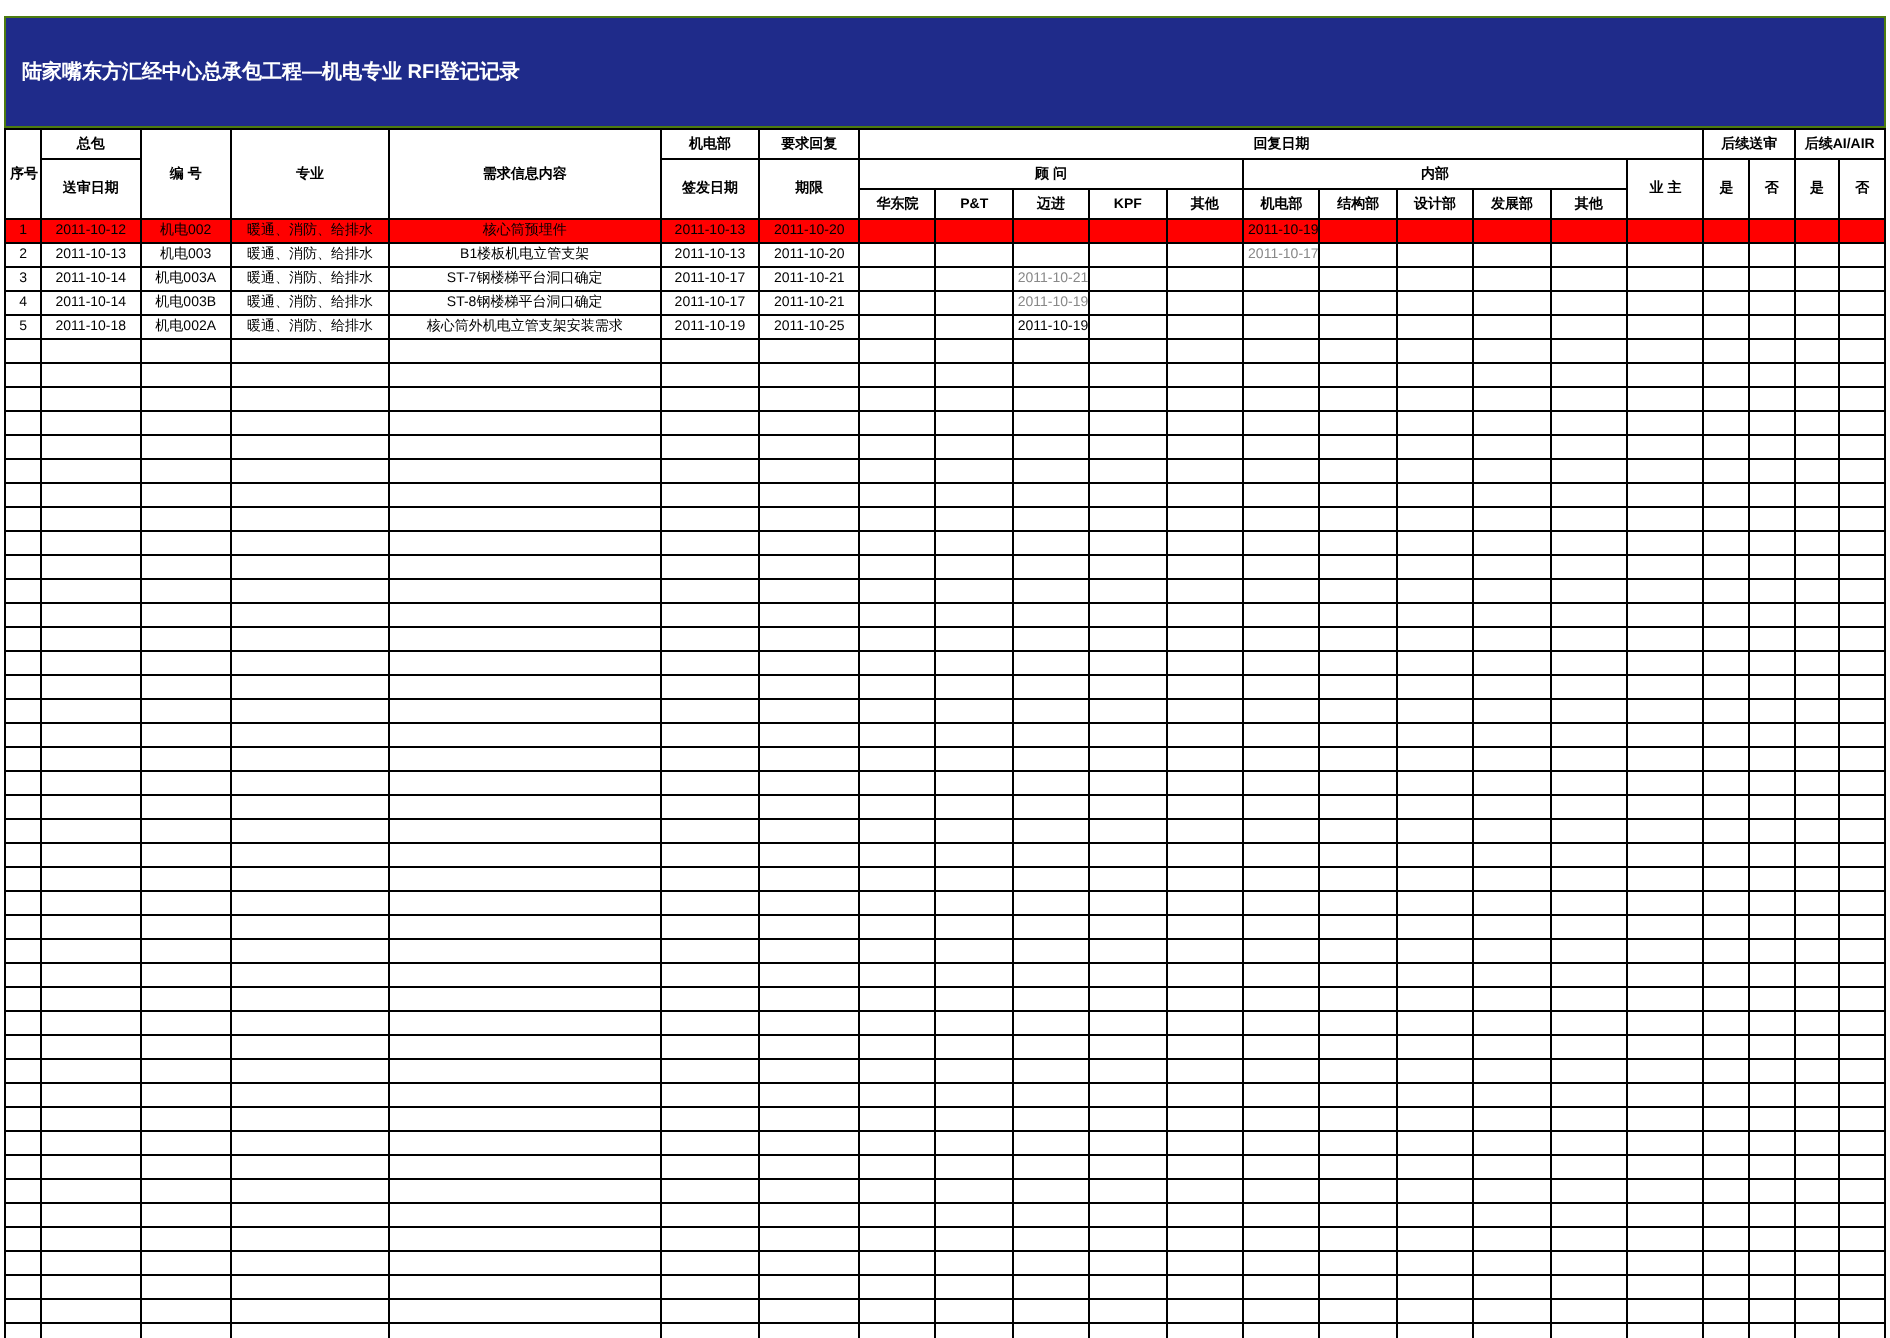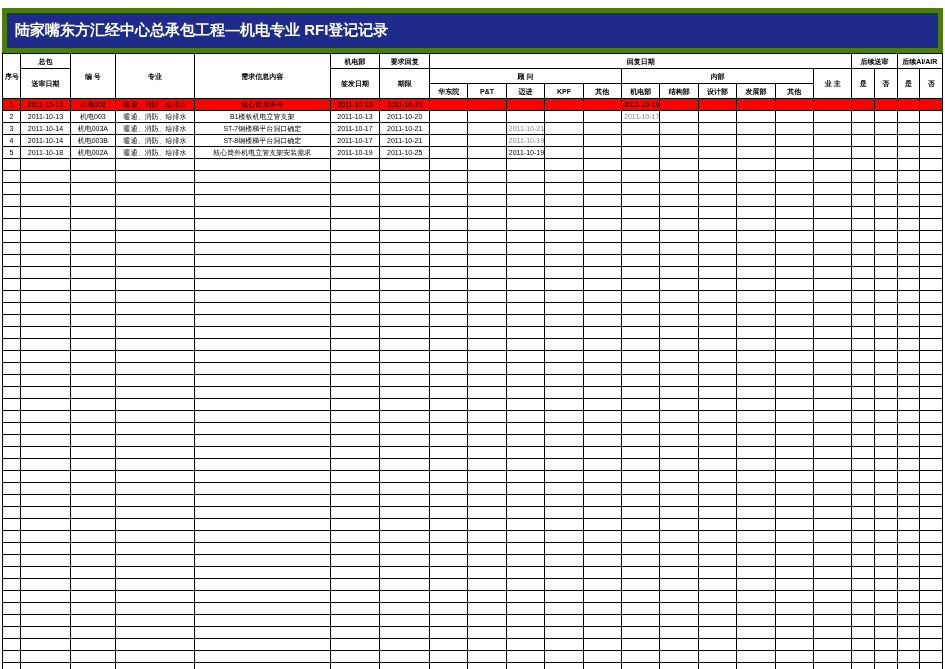--- a/index.html
+++ b/index.html
@@ -9,23 +9,23 @@
       font-size: 8px;
       background: #fff;
       color: #000;
       width: 945px;
       box-sizing: border-box;
     }
     .title-bar {
       background: #1f2b8a;
       color: #fff;
       font-weight: bold;
-      font-size: 15px;
-      padding: 8px 8px;
-      border: 5px solid #4d7c0f;
+      font-size: 10px;
+      padding: 20px 8px;
+      border: 1px solid #4d7c0f;
       box-sizing: border-box;
     }
     table.main {
       border-collapse: collapse;
       width: 100%;
       table-layout: fixed;
     }
     table.main th, table.main td {
       border: 1px solid #000;
       padding: 0 2px;

